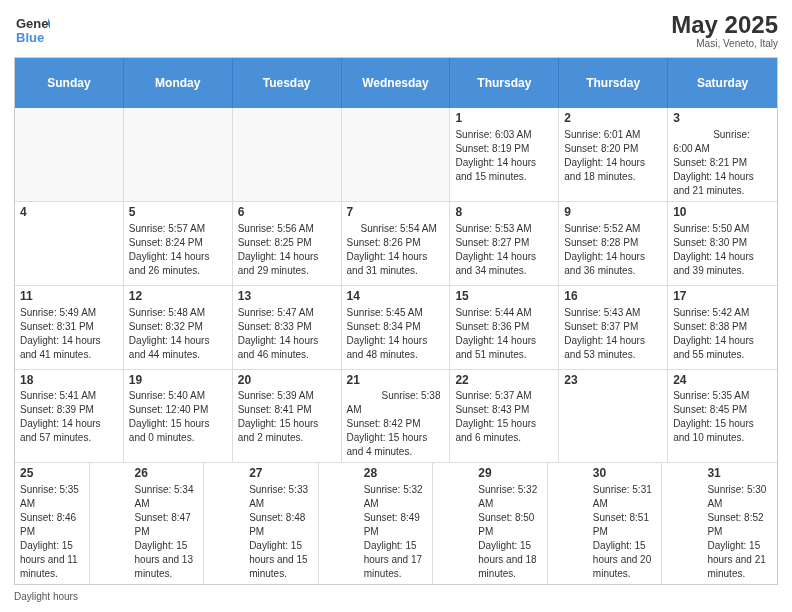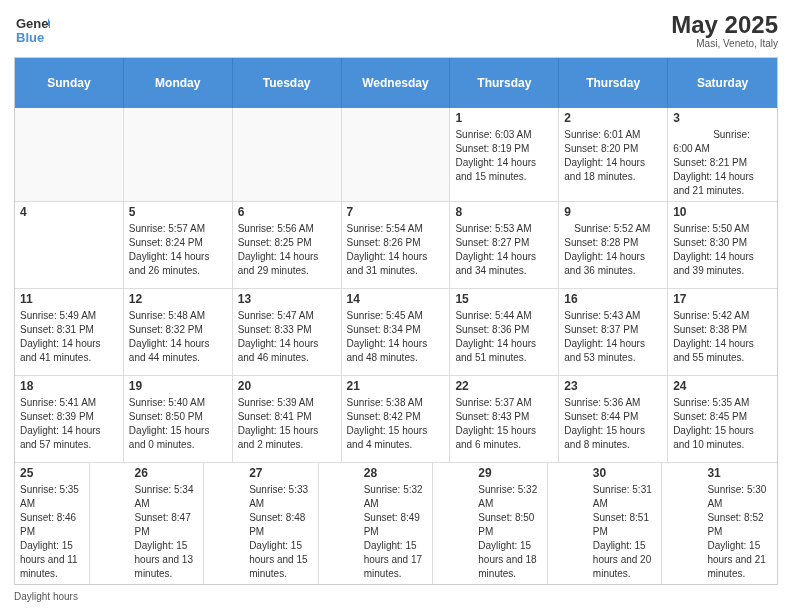--- a/index.html
+++ b/index.html
@@ -146,27 +146,27 @@
 Daylight: 14 hours and 21 minutes.</span></div>
         </div>
         <div class="cal-row">
           <div class="cal-cell"><span class="day-number">4</span></div>
           <div class="cal-cell"><span class="day-number">5</span><span class="cell-info" style="white-space: pre-wrap;">Sunrise: 5:57 AM
 Sunset: 8:24 PM
 Daylight: 14 hours and 26 minutes.</span></div>
           <div class="cal-cell"><span class="day-number">6</span><span class="cell-info" style="white-space: pre-wrap;">Sunrise: 5:56 AM
 Sunset: 8:25 PM
 Daylight: 14 hours and 29 minutes.</span></div>
-          <div class="cal-cell"><span class="day-number">7</span><span class="cell-info" style="white-space: pre-wrap;">Sunrise: 5:54 AM
+          <div class="cal-cell"><span class="day-number">7</span><span class="cell-info" style="white-space: pre-wrap; margin-left: 14px;">Sunrise: 5:54 AM
 Sunset: 8:26 PM
 Daylight: 14 hours and 31 minutes.</span></div>
           <div class="cal-cell"><span class="day-number">8</span><span class="cell-info" style="white-space: pre-wrap;">Sunrise: 5:53 AM
 Sunset: 8:27 PM
 Daylight: 14 hours and 34 minutes.</span></div>
-          <div class="cal-cell"><span class="day-number">9</span><span class="cell-info" style="white-space: pre-wrap; margin-left: 10px;">Sunrise: 5:52 AM
+          <div class="cal-cell"><span class="day-number">9</span><span class="cell-info" style="white-space: pre-wrap;">Sunrise: 5:52 AM
 Sunset: 8:28 PM
 Daylight: 14 hours and 36 minutes.</span></div>
           <div class="cal-cell"><span class="day-number">10</span><span class="cell-info" style="white-space: pre-wrap;">Sunrise: 5:50 AM
 Sunset: 8:30 PM
 Daylight: 14 hours and 39 minutes.</span></div>
         </div>
         <div class="cal-row">
           <div class="cal-cell"><span class="day-number">11</span><span class="cell-info" style="white-space: pre-wrap;">Sunrise: 5:49 AM
 Sunset: 8:31 PM
 Daylight: 14 hours and 41 minutes.</span></div>
@@ -187,34 +187,32 @@
 Daylight: 14 hours and 53 minutes.</span></div>
           <div class="cal-cell"><span class="day-number">17</span><span class="cell-info" style="white-space: pre-wrap;">Sunrise: 5:42 AM
 Sunset: 8:38 PM
 Daylight: 14 hours and 55 minutes.</span></div>
         </div>
         <div class="cal-row">
           <div class="cal-cell"><span class="day-number">18</span><span class="cell-info" style="white-space: pre-wrap;">Sunrise: 5:41 AM
 Sunset: 8:39 PM
 Daylight: 14 hours and 57 minutes.</span></div>
           <div class="cal-cell"><span class="day-number">19</span><span class="cell-info" style="white-space: pre-wrap;">Sunrise: 5:40 AM
-Sunset: 8:50 PM
+Sunset: 12:40 PM
 Daylight: 15 hours and 0 minutes.</span></div>
           <div class="cal-cell"><span class="day-number">20</span><span class="cell-info" style="white-space: pre-wrap;">Sunrise: 5:39 AM
 Sunset: 8:41 PM
 Daylight: 15 hours and 2 minutes.</span></div>
-          <div class="cal-cell"><span class="day-number">21</span><span class="cell-info" style="white-space: pre-wrap;">Sunrise: 5:38 AM
+          <div class="cal-cell"><span class="day-number">21</span><span class="cell-info" style="white-space: pre-wrap; margin-left: 35px;">Sunrise: 5:38 AM
 Sunset: 8:42 PM
 Daylight: 15 hours and 4 minutes.</span></div>
           <div class="cal-cell"><span class="day-number">22</span><span class="cell-info" style="white-space: pre-wrap;">Sunrise: 5:37 AM
 Sunset: 8:43 PM
 Daylight: 15 hours and 6 minutes.</span></div>
-          <div class="cal-cell"><span class="day-number">23</span><span class="cell-info" style="white-space: pre-wrap;">Sunrise: 5:36 AM
-Sunset: 8:44 PM
-Daylight: 15 hours and 8 minutes.</span></div>
+          <div class="cal-cell"><span class="day-number">23</span></div>
           <div class="cal-cell"><span class="day-number">24</span><span class="cell-info" style="white-space: pre-wrap;">Sunrise: 5:35 AM
 Sunset: 8:45 PM
 Daylight: 15 hours and 10 minutes.</span></div>
         </div>
         <div class="cal-row">
           <div class="cal-cell"><span class="day-number">25</span><span class="cell-info" style="white-space: pre-wrap;">Sunrise: 5:35 AM
 Sunset: 8:46 PM
 Daylight: 15 hours and 11 minutes.</span></div>
           <div class="cal-cell"><span class="day-number">26</span><span class="cell-info" style="white-space: pre-wrap;">Sunrise: 5:34 AM
 Sunset: 8:47 PM

